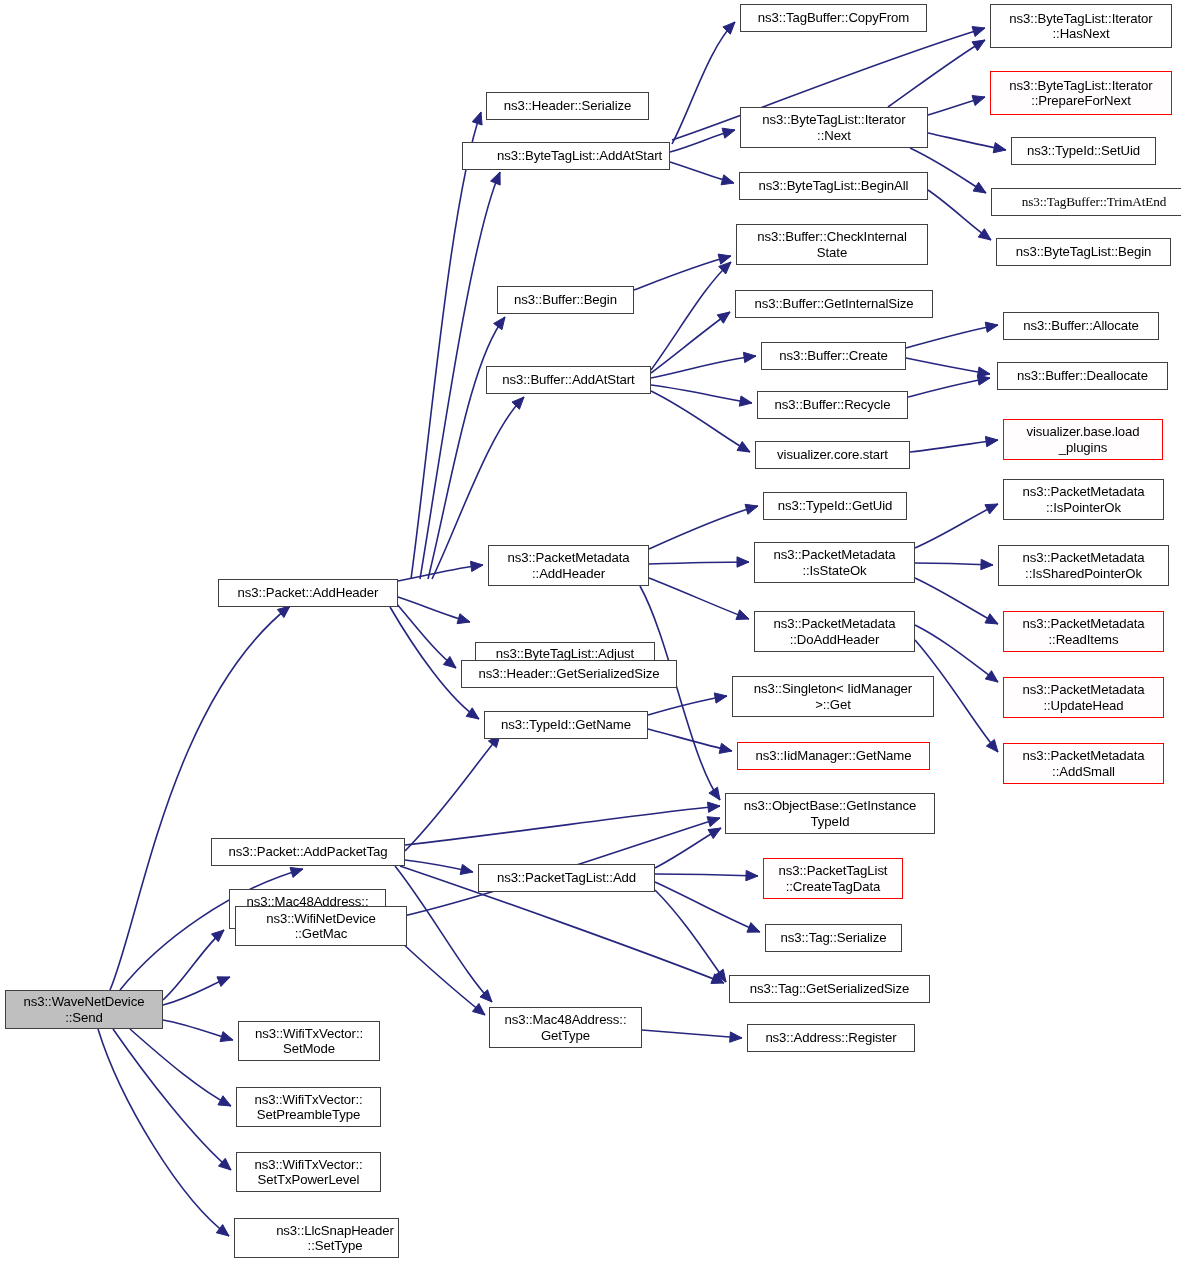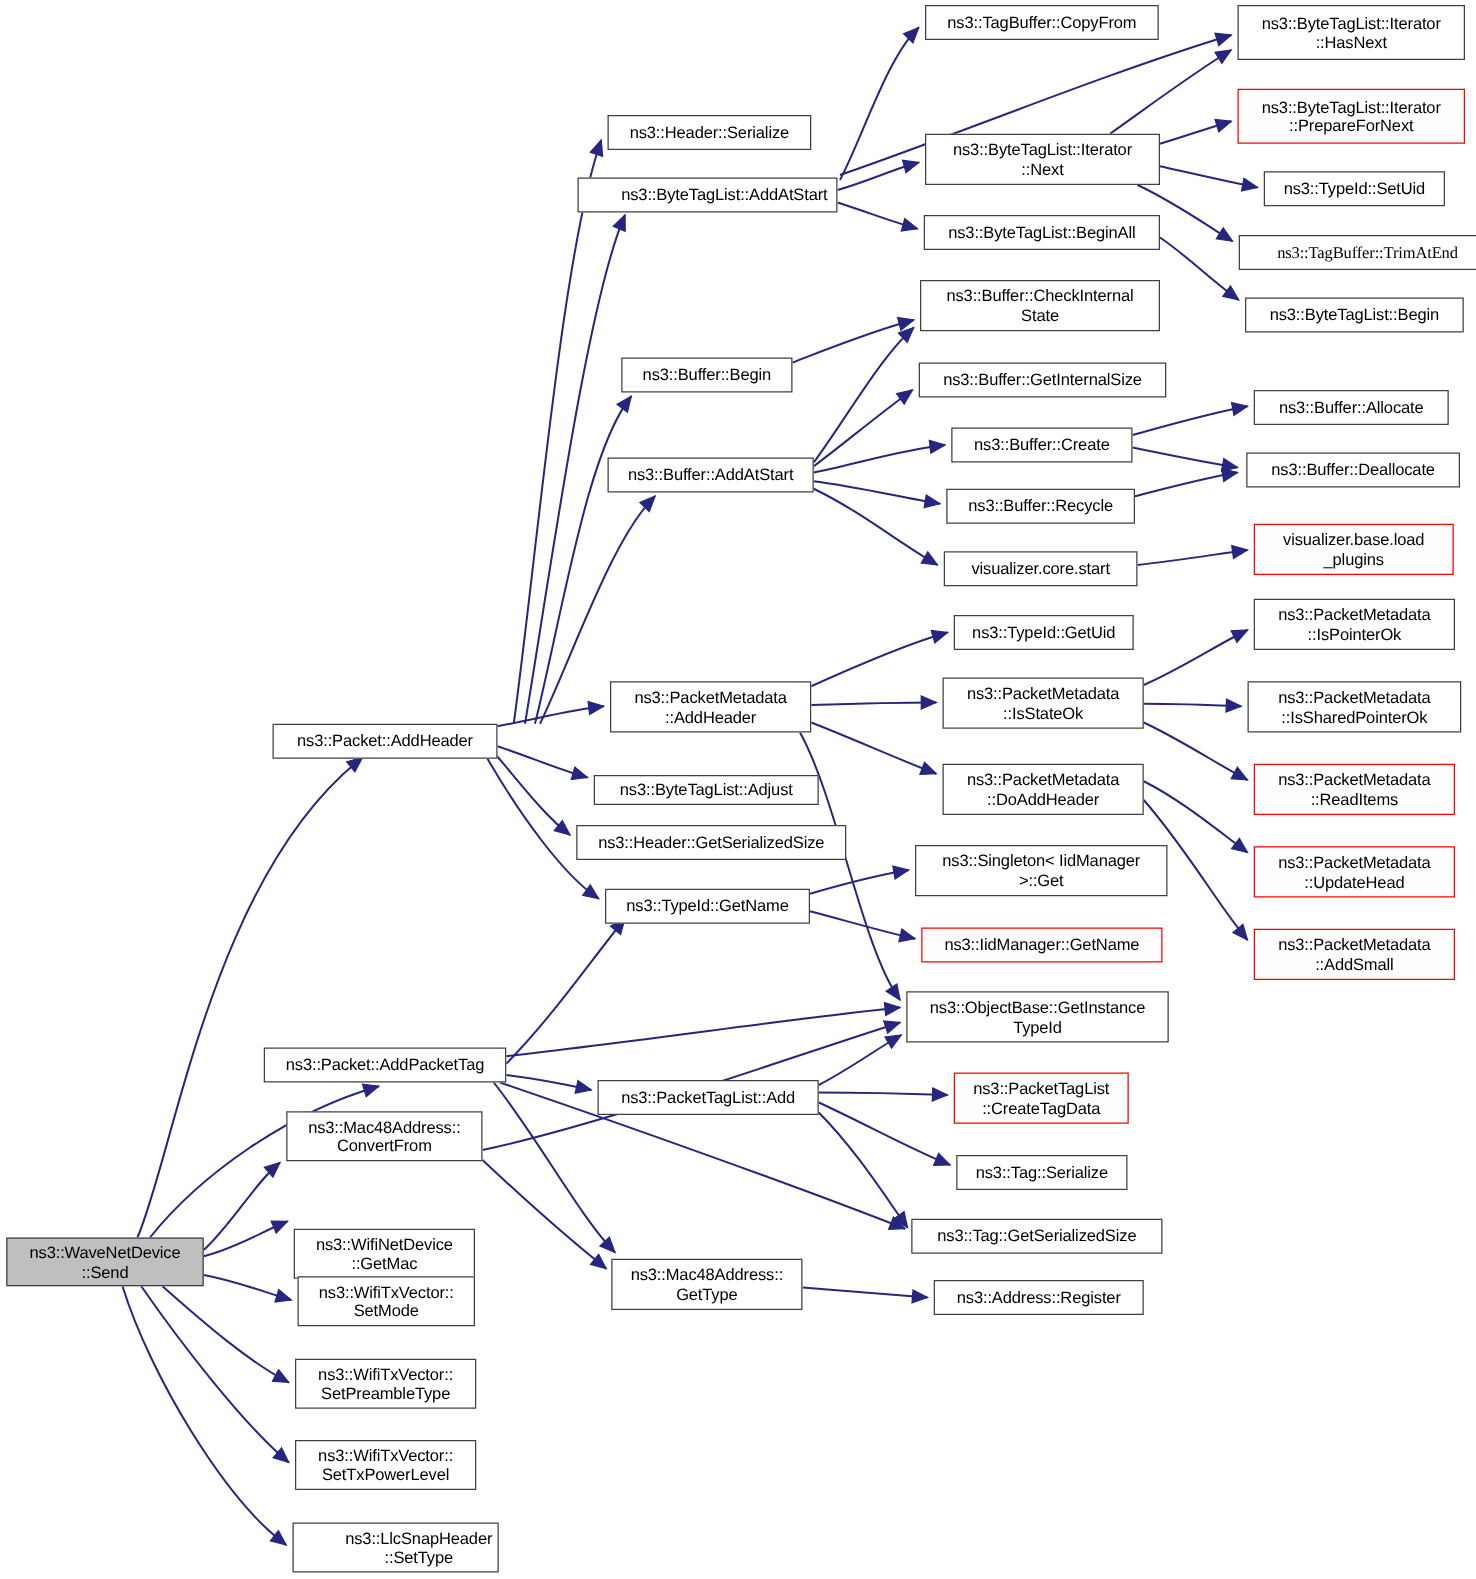--- a/index.html
+++ b/index.html
@@ -187,37 +187,37 @@
         <polygon class="arrowhead" points="742,1038 729.6439188911779,1042.285704099936 730.4236253615536,1031.9149732761198"></polygon>
       </g>
   </svg>
   <div id="nodes-group">
       <div class="node focus" style="left: 5px; top: 990px; width: 158px; height: 39px;">ns3::WaveNetDevice
 ::Send</div>
       <div class="node thick" style="left: 218px; top: 579px; width: 180px; height: 28px; text-align: right;">ns3::Packet::AddHeader</div>
       <div class="node thick" style="left: 211px; top: 838px; width: 194px; height: 28px;">ns3::Packet::AddPacketTag</div>
       <div class="node thick" style="left: 229px; top: 889px; width: 157px; height: 40px;">ns3::Mac48Address::
 ConvertFrom</div>
-      <div class="node thick" style="left: 235px; top: 983px; width: 145px; height: 40px;">ns3::WifiNetDevice
+      <div class="node thick" style="left: 235px; top: 906px; width: 172px; height: 40px;">ns3::WifiNetDevice
 ::GetMac</div>
       <div class="node thick" style="left: 238px; top: 1021px; width: 142px; height: 40px;">ns3::WifiTxVector::
 SetMode</div>
       <div class="node thick" style="left: 236px; top: 1087px; width: 145px; height: 40px;">ns3::WifiTxVector::
 SetPreambleType</div>
       <div class="node thick" style="left: 236px; top: 1152px; width: 145px; height: 40px;">ns3::WifiTxVector::
 SetTxPowerLevel</div>
       <div class="node thick" style="left: 234px; top: 1218px; width: 165px; height: 40px; padding-left: 40px;">ns3::LlcSnapHeader
 ::SetType</div>
       <div class="node thick" style="left: 486px; top: 92px; width: 163px; height: 28px;">ns3::Header::Serialize</div>
       <div class="node thick" style="left: 462px; top: 142px; width: 208px; height: 28px; padding-left: 30px;">ns3::ByteTagList::AddAtStart</div>
       <div class="node " style="left: 497px; top: 286px; width: 137px; height: 28px;">ns3::Buffer::Begin</div>
       <div class="node thick" style="left: 486px; top: 366px; width: 165px; height: 28px;">ns3::Buffer::AddAtStart</div>
       <div class="node thick" style="left: 488px; top: 545px; width: 161px; height: 41px;">ns3::PacketMetadata
 ::AddHeader</div>
-      <div class="node thick" style="left: 475px; top: 620px; width: 180px; height: 24px;">ns3::ByteTagList::Adjust</div>
+      <div class="node thick" style="left: 475px; top: 642px; width: 180px; height: 24px;">ns3::ByteTagList::Adjust</div>
       <div class="node thick" style="left: 461px; top: 660px; width: 216px; height: 28px;">ns3::Header::GetSerializedSize</div>
       <div class="node thick" style="left: 484px; top: 711px; width: 164px; height: 28px;">ns3::TypeId::GetName</div>
       <div class="node " style="left: 740px; top: 4px; width: 187px; height: 28px;">ns3::TagBuffer::CopyFrom</div>
       <div class="node thick" style="left: 740px; top: 107px; width: 188px; height: 41px;">ns3::ByteTagList::Iterator
 ::Next</div>
       <div class="node " style="left: 739px; top: 172px; width: 189px; height: 28px;">ns3::ByteTagList::BeginAll</div>
       <div class="node thick" style="left: 736px; top: 224px; width: 192px; height: 41px;">ns3::Buffer::CheckInternal
 State</div>
       <div class="node " style="left: 735px; top: 290px; width: 198px; height: 28px;">ns3::Buffer::GetInternalSize</div>
       <div class="node thick" style="left: 761px; top: 342px; width: 145px; height: 28px;">ns3::Buffer::Create</div>

